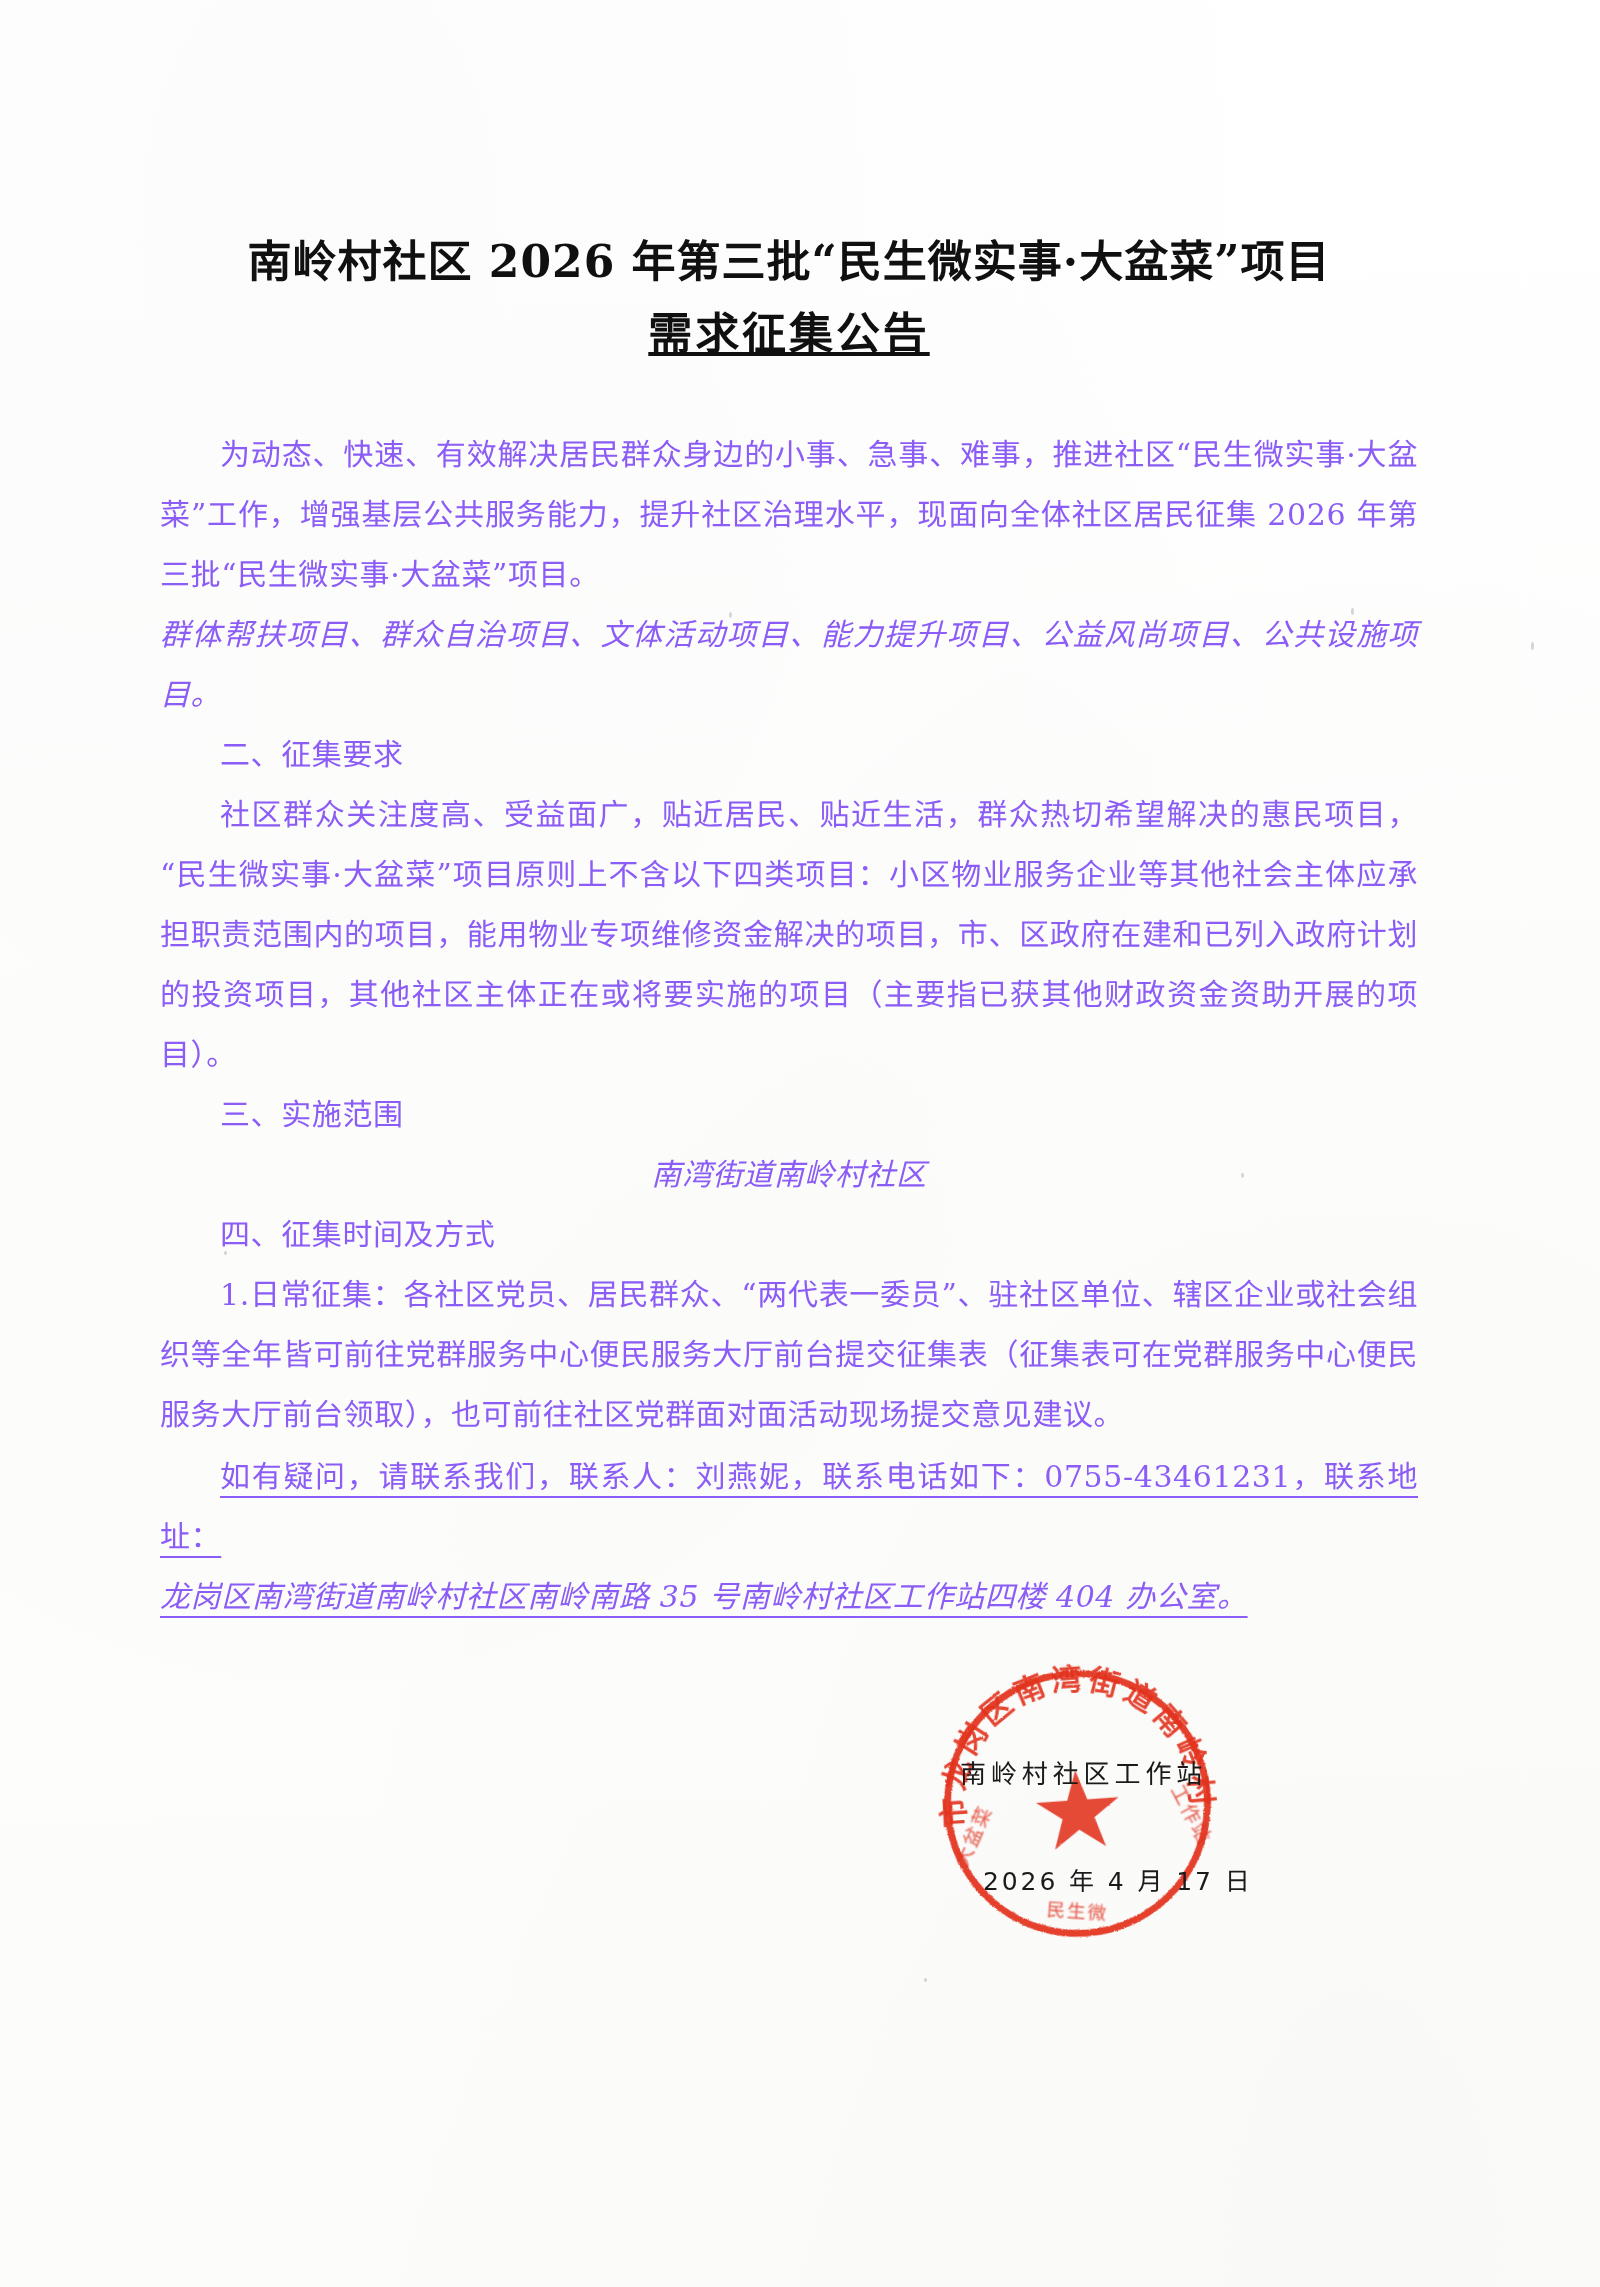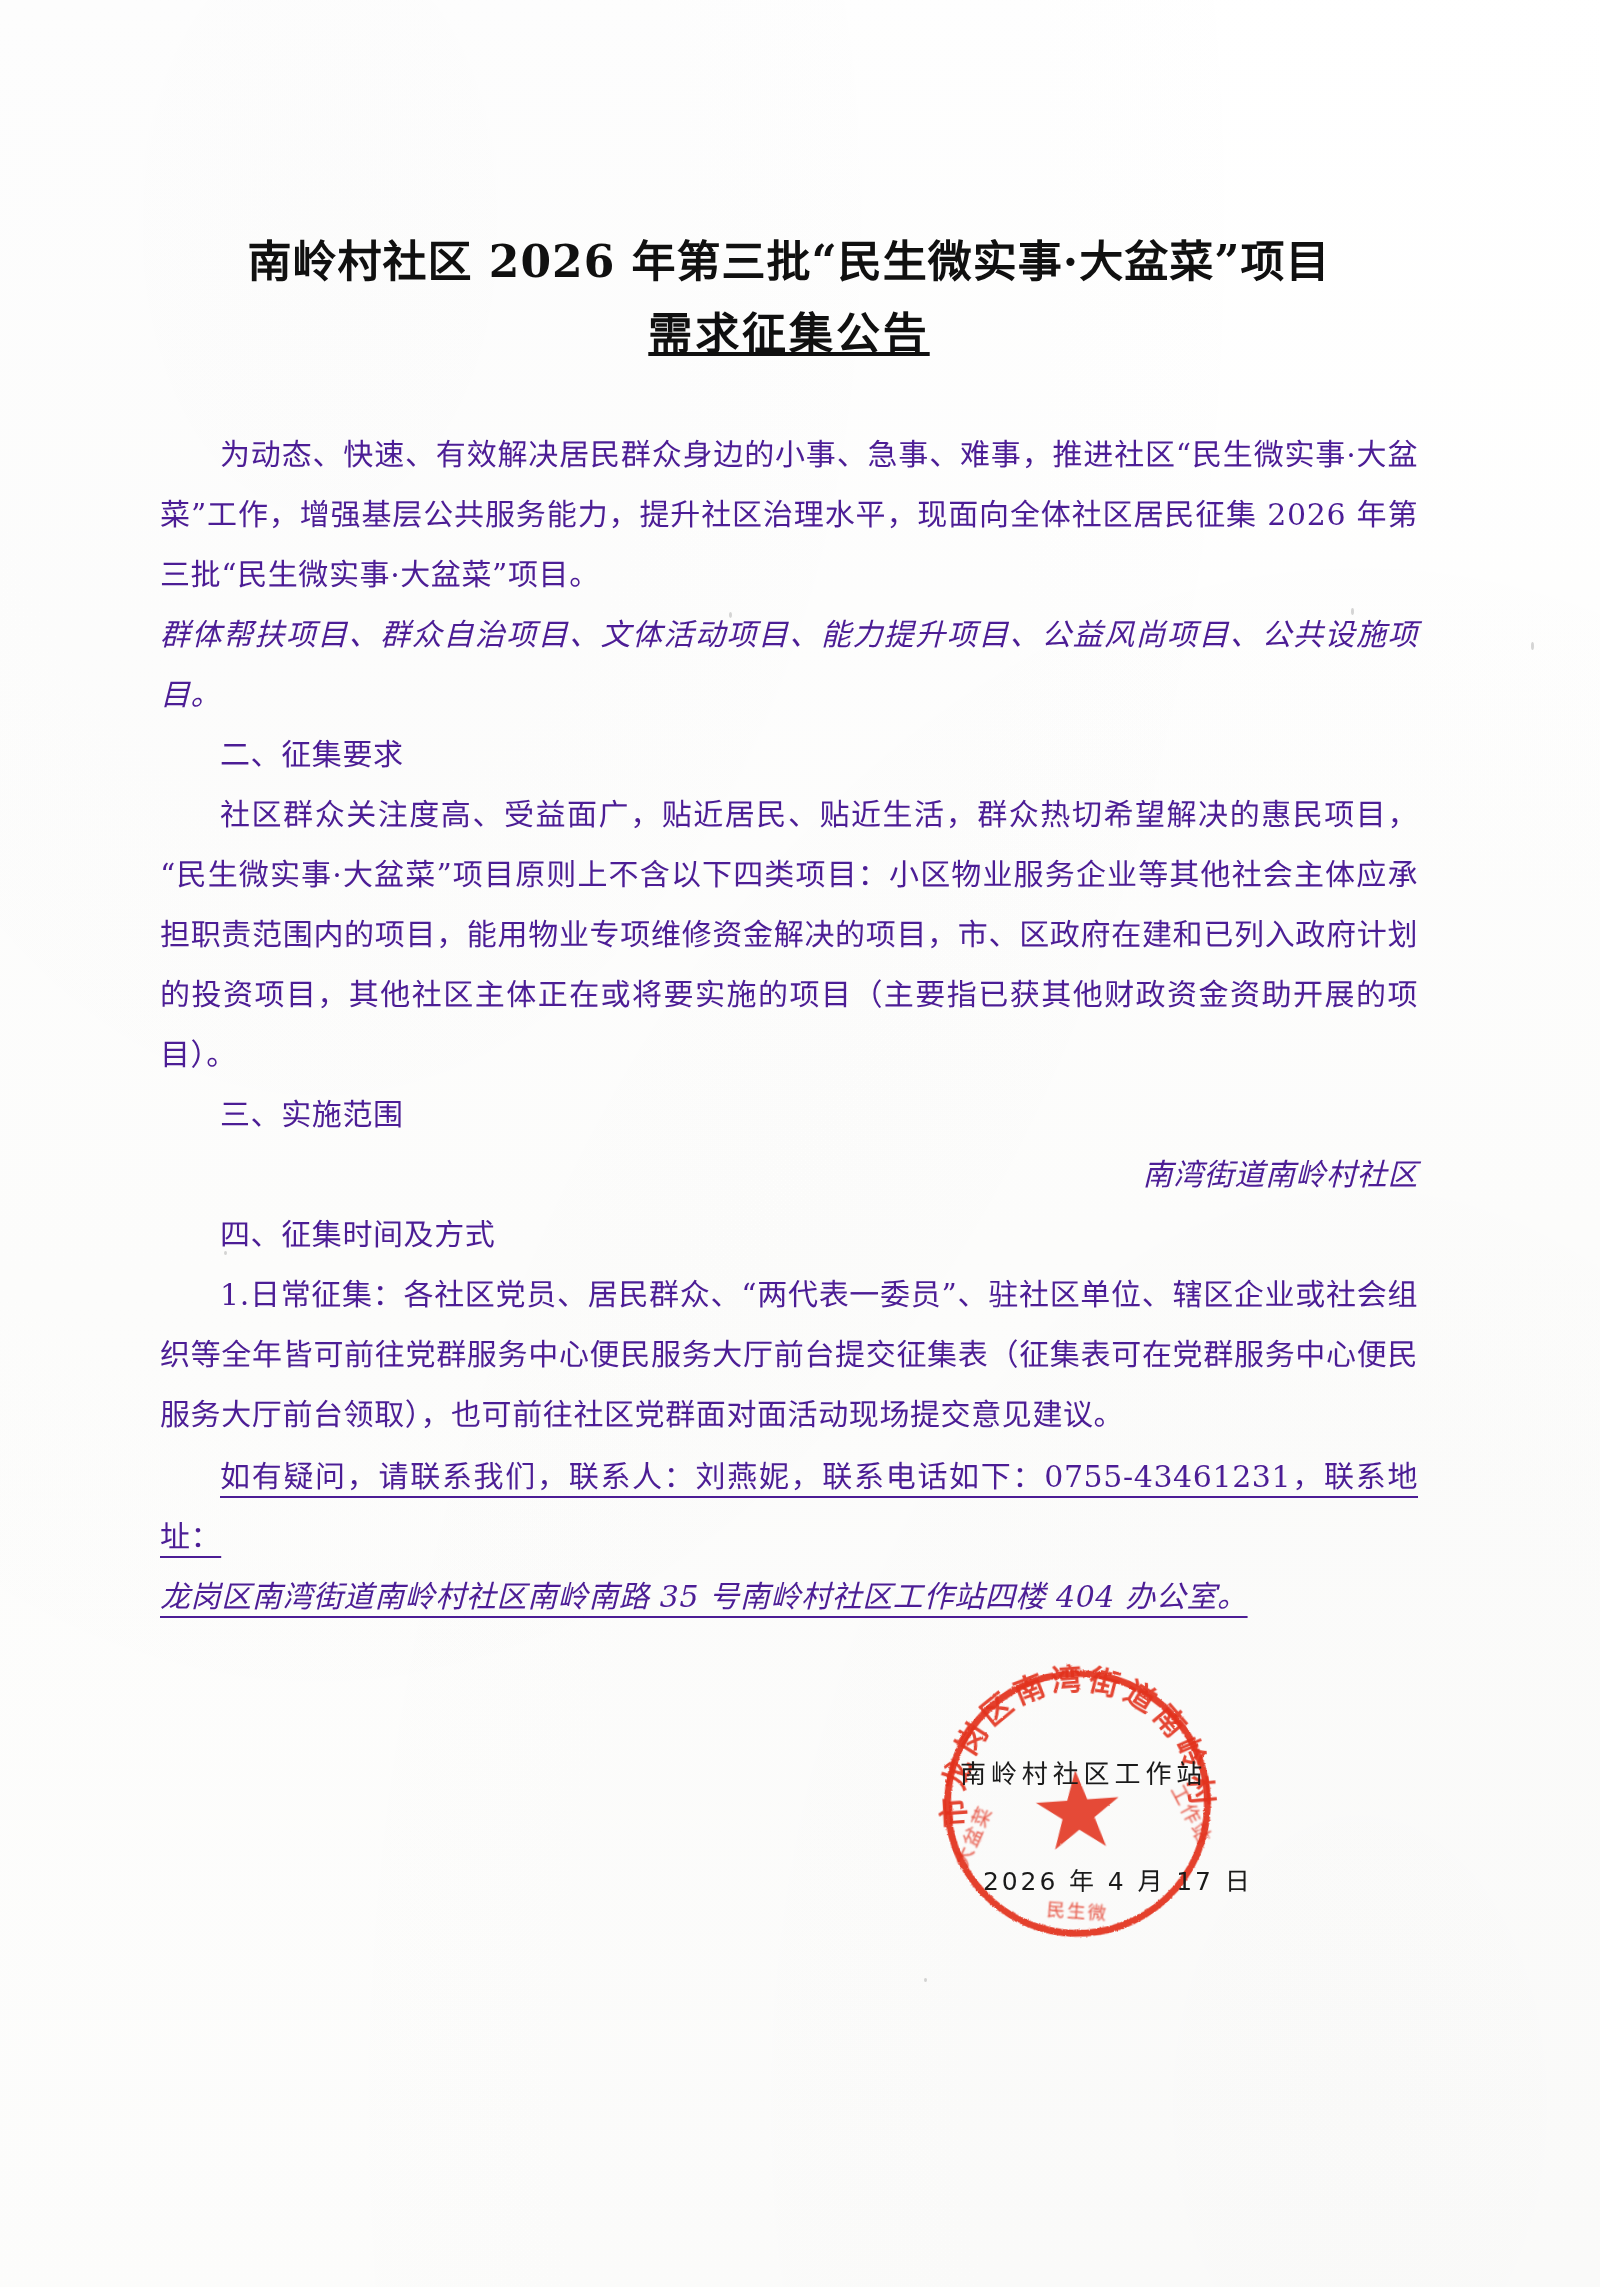--- a/index.html
+++ b/index.html
@@ -54,39 +54,39 @@
   }
   .doc-title .tline { display: block; }
   .doc-title .tline2 { letter-spacing: 2.9px; text-decoration: underline; }
 
   
   .body-block {
     margin-top: 55px;
     font-size: 30px;
     line-height: 60px;
     letter-spacing: 0.6px;
-    color: #4c1d95;
+    color: #8b5cf6;
     text-align: justify;
     text-justify: inter-character;
   }
 
   p.para {
     margin: 0;
     text-indent: 2em;
     text-align: justify;
     text-justify: inter-character;
   }
   p.para.noindent { text-indent: 0; font-style: italic; }
 
   p.heading {
     margin: 0;
     text-indent: 2em;
   }
 
-  p.tight { text-align: right; }
+  p.tight { text-align: center; }
 
   .underlined {
     text-decoration: underline;
     text-decoration-thickness: 2px;
     text-underline-offset: 8.8px;
   }
 
   .contact-block {
     margin-top: 2px;
   }

